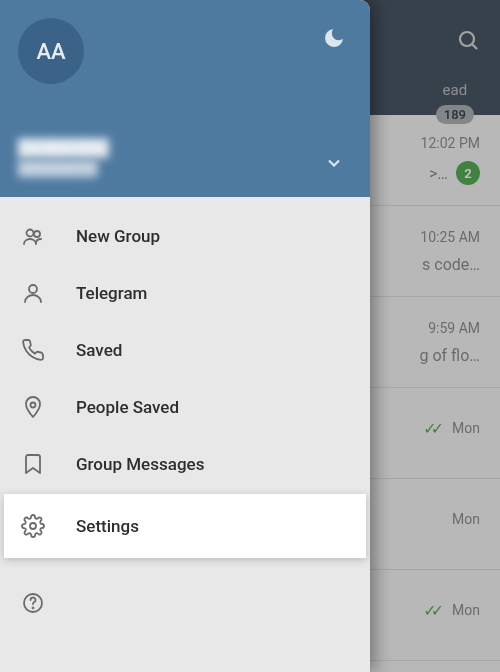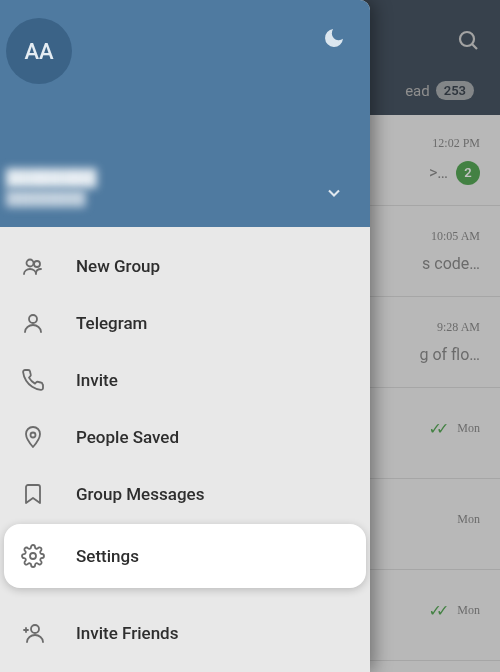--- a/index.html
+++ b/index.html
@@ -31,20 +31,21 @@
     }
     .bg-unread-pill {
       position: absolute;
       top: -34px;
       right: 26px;
       display: flex;
       align-items: center;
       gap: 6px;
       color: #b0b0b0;
       font-size: 15px;
+      flex-direction: column;
     }
     .pill-badge {
       background: #9ea3a7;
       color: #1c2733;
       border-radius: 12px;
       font-size: 13px;
       font-weight: 600;
       padding: 2px 8px;
     }
     .bg-chat-list {
@@ -54,21 +55,21 @@
       height: 91px;
       border-bottom: 1px solid #d5d5d5;
       display: flex;
       flex-direction: column;
       align-items: flex-end;
       justify-content: center;
       padding: 0 20px;
       gap: 10px;
       color: #6a6a6a;
     }
-    .bg-chat-time { font-size: 12px; color: #7a7a7a; font-family: Liberation Serif, serif; }
+    .bg-chat-time { font-size: 14px; color: #7a7a7a; }
     .bg-chat-preview { font-size: 16px; color: #7a7a7a; }
     .bg-green-badge {
       background: #3c9c3c;
       color: #fff;
       width: 24px; height: 24px;
       border-radius: 50%;
       font-size: 13px;
       display:flex;align-items:center;justify-content:center;
       font-weight:600;
     }
@@ -83,23 +84,23 @@
       position: absolute;
       top: 0; left: 0;
       width: 370px;
       height: 100%;
       background: #e8e8e8;
       box-shadow: 4px 0 18px rgba(0,0,0,0.4);
       border-top-right-radius: 10px;
       overflow: hidden;
     }
     .drawer-header {
-      height: 227px;
+      height: 197px;
       background: #4f7aa0;
-      padding: 18px 20px 14px 6px;
+      padding: 18px 20px 14px 18px;
       display: flex;
       flex-direction: column;
       justify-content: space-between;
       position: relative;
     }
     .drawer-top-row {
       display: flex;
       justify-content: space-between;
       align-items: flex-start;
     }
@@ -141,21 +142,21 @@
     .menu-item {
       display: flex;
       align-items: center;
       height: 57px;
       padding: 0 20px;
       gap: 30px;
     }
     .menu-item.highlighted {
       background: #fff;
       box-shadow: 0 2px 8px rgba(0,0,0,0.2);
-      border-radius: 16px;
+      border-radius: 1px;
       margin: 2px 4px;
       height: 64px;
       padding: 0 16px;
     }
     .menu-icon {
       width: 26px;
       display: flex;
       align-items: center;
       justify-content: center;
       color: #6b6b6b;
@@ -176,44 +177,44 @@
     <span class="bg-search-icon">
       <svg width="24" height="24" viewBox="0 0 24 24" fill="none" stroke="currentColor" stroke-width="2.2">
           <circle cx="11" cy="11" r="7"></circle>
           <line x1="21" y1="21" x2="16" y2="16"></line>
         </svg>
     </span>
   </div>
   <div class="bg-tab">
     <div class="bg-unread-pill">
       <span>ead</span>
-      <span class="pill-badge">253</span>
+      <span class="pill-badge">189</span>
     </div>
   </div>
   <div class="bg-chat-list" id="bg-chats">
       <div class="bg-chat-item">
         <div class="bg-chat-row">
           <span class="bg-chat-time">12:02 PM</span>
         </div>
         <div class="bg-chat-row">
           <span class="bg-chat-preview">&gt;…</span>
           <span class="bg-green-badge">2</span>
         </div>
       </div>
       <div class="bg-chat-item">
         <div class="bg-chat-row">
-          <span class="bg-chat-time">10:05 AM</span>
+          <span class="bg-chat-time">10:25 AM</span>
         </div>
         <div class="bg-chat-row">
           <span class="bg-chat-preview">s code…</span>
         </div>
       </div>
       <div class="bg-chat-item">
         <div class="bg-chat-row">
-          <span class="bg-chat-time">9:28 AM</span>
+          <span class="bg-chat-time">9:59 AM</span>
         </div>
         <div class="bg-chat-row">
           <span class="bg-chat-preview">g of flo…</span>
         </div>
       </div>
       <div class="bg-chat-item">
         <div class="bg-chat-row">
           <span class="checks">✓✓</span>
           <span class="bg-chat-time">Mon</span>
         </div>
@@ -279,21 +280,21 @@
           </svg>
         </span>
     <span class="menu-label">Telegram</span>
   </div>
       <div class="menu-item">
     <span class="menu-icon">
           <svg width="24" height="24" viewBox="0 0 24 24" fill="none" stroke="currentColor" stroke-width="1.8" stroke-linecap="round" stroke-linejoin="round">
             <path d="M22 16.9v3a2 2 0 0 1-2.2 2 19.8 19.8 0 0 1-8.6-3.1 19.5 19.5 0 0 1-6-6A19.8 19.8 0 0 1 2.1 4.2 2 2 0 0 1 4.1 2h3a2 2 0 0 1 2 1.7c.1.9.3 1.8.6 2.6a2 2 0 0 1-.5 2.1L8 9.6a16 16 0 0 0 6 6l1.2-1.2a2 2 0 0 1 2.1-.5c.8.3 1.7.5 2.6.6a2 2 0 0 1 1.7 2z"></path>
           </svg>
         </span>
-    <span class="menu-label">Invite</span>
+    <span class="menu-label">Saved</span>
   </div>
       <div class="menu-item">
     <span class="menu-icon">
           <svg width="24" height="24" viewBox="0 0 24 24" fill="none" stroke="currentColor" stroke-width="1.8" stroke-linecap="round" stroke-linejoin="round">
             <circle cx="12" cy="10" r="2.5"></circle>
             <path d="M12 2c4 0 7 3 7 7 0 5-7 13-7 13S5 14 5 9c0-4 3-7 7-7z"></path>
           </svg>
         </span>
     <span class="menu-label">People Saved</span>
   </div>
@@ -308,31 +309,20 @@
       <div class="menu-item highlighted">
     <span class="menu-icon">
           <svg width="24" height="24" viewBox="0 0 24 24" fill="none" stroke="currentColor" stroke-width="1.8" stroke-linecap="round" stroke-linejoin="round">
             <circle cx="12" cy="12" r="3"></circle>
             <path d="M19.4 15a1.7 1.7 0 0 0 .3 1.8l.1.1a2 2 0 1 1-2.8 2.8l-.1-.1a1.7 1.7 0 0 0-1.8-.3 1.7 1.7 0 0 0-1 1.5V21a2 2 0 1 1-4 0v-.1a1.7 1.7 0 0 0-1.1-1.5 1.7 1.7 0 0 0-1.8.3l-.1.1a2 2 0 1 1-2.8-2.8l.1-.1a1.7 1.7 0 0 0 .3-1.8 1.7 1.7 0 0 0-1.5-1H3a2 2 0 1 1 0-4h.1a1.7 1.7 0 0 0 1.5-1.1 1.7 1.7 0 0 0-.3-1.8l-.1-.1a2 2 0 1 1 2.8-2.8l.1.1a1.7 1.7 0 0 0 1.8.3h.1a1.7 1.7 0 0 0 1-1.5V3a2 2 0 1 1 4 0v.1a1.7 1.7 0 0 0 1 1.5 1.7 1.7 0 0 0 1.8-.3l.1-.1a2 2 0 1 1 2.8 2.8l-.1.1a1.7 1.7 0 0 0-.3 1.8v.1a1.7 1.7 0 0 0 1.5 1H21a2 2 0 1 1 0 4h-.1a1.7 1.7 0 0 0-1.5 1z"></path>
           </svg>
         </span>
     <span class="menu-label">Settings</span>
   </div>
       <div class="menu-gap"></div>
-      <div class="menu-item">
-    <span class="menu-icon">
-          <svg width="24" height="24" viewBox="0 0 24 24" fill="none" stroke="currentColor" stroke-width="1.8" stroke-linecap="round" stroke-linejoin="round">
-            <circle cx="14" cy="8" r="4"></circle>
-            <path d="M6 21c0-4 4-7 8-7s8 3 8 7"></path>
-            <line x1="3" y1="9" x2="7" y2="9"></line>
-            <line x1="5" y1="7" x2="5" y2="11"></line>
-          </svg>
-        </span>
-    <span class="menu-label">Invite Friends</span>
-  </div>
       <div class="menu-item">
     <span class="menu-icon">
           <svg width="24" height="24" viewBox="0 0 24 24" fill="none" stroke="currentColor" stroke-width="1.8" stroke-linecap="round" stroke-linejoin="round">
             <circle cx="12" cy="12" r="9"></circle>
             <path d="M9.5 9a2.5 2.5 0 1 1 3.5 2.3c-.8.4-1 1-1 1.7"></path>
             <circle cx="12" cy="17" r="0.5" fill="currentColor"></circle>
           </svg>
         </span>
   </div>
     </div>

